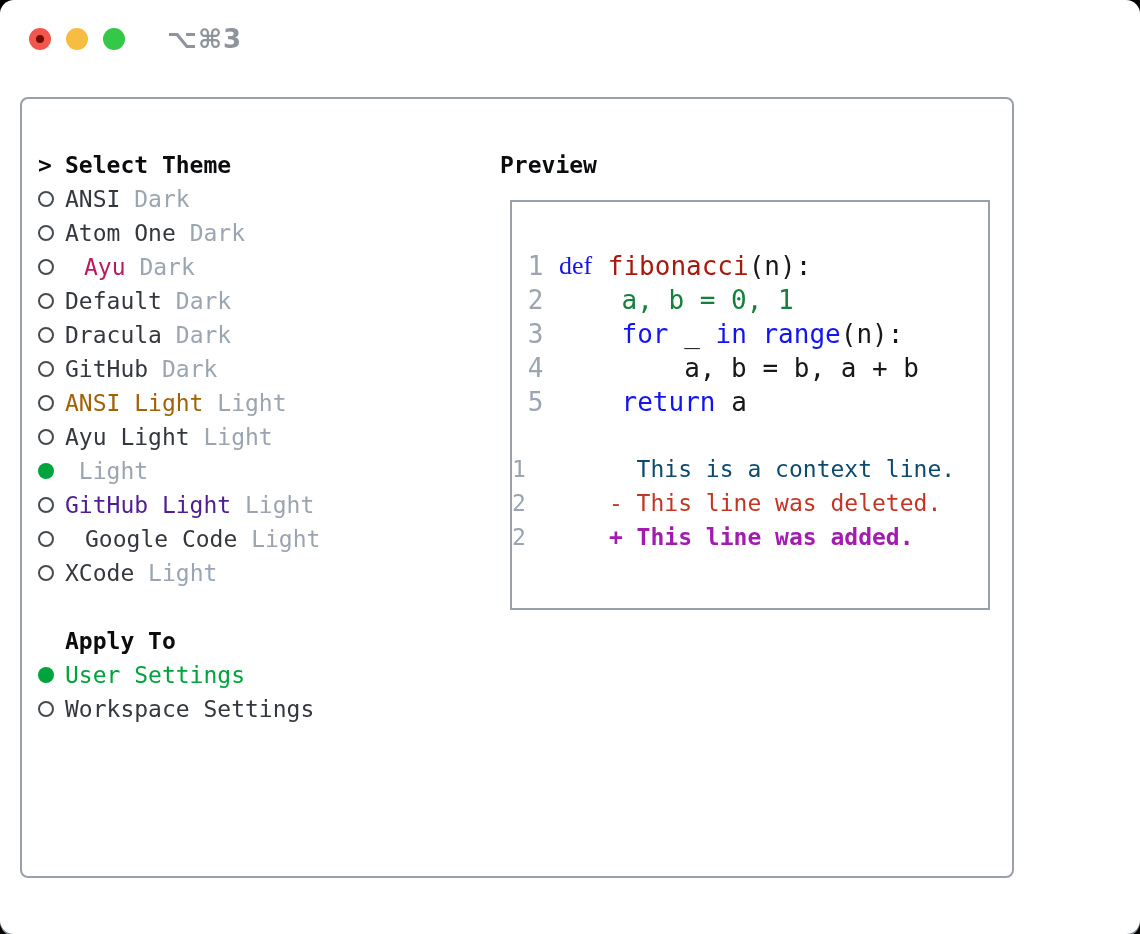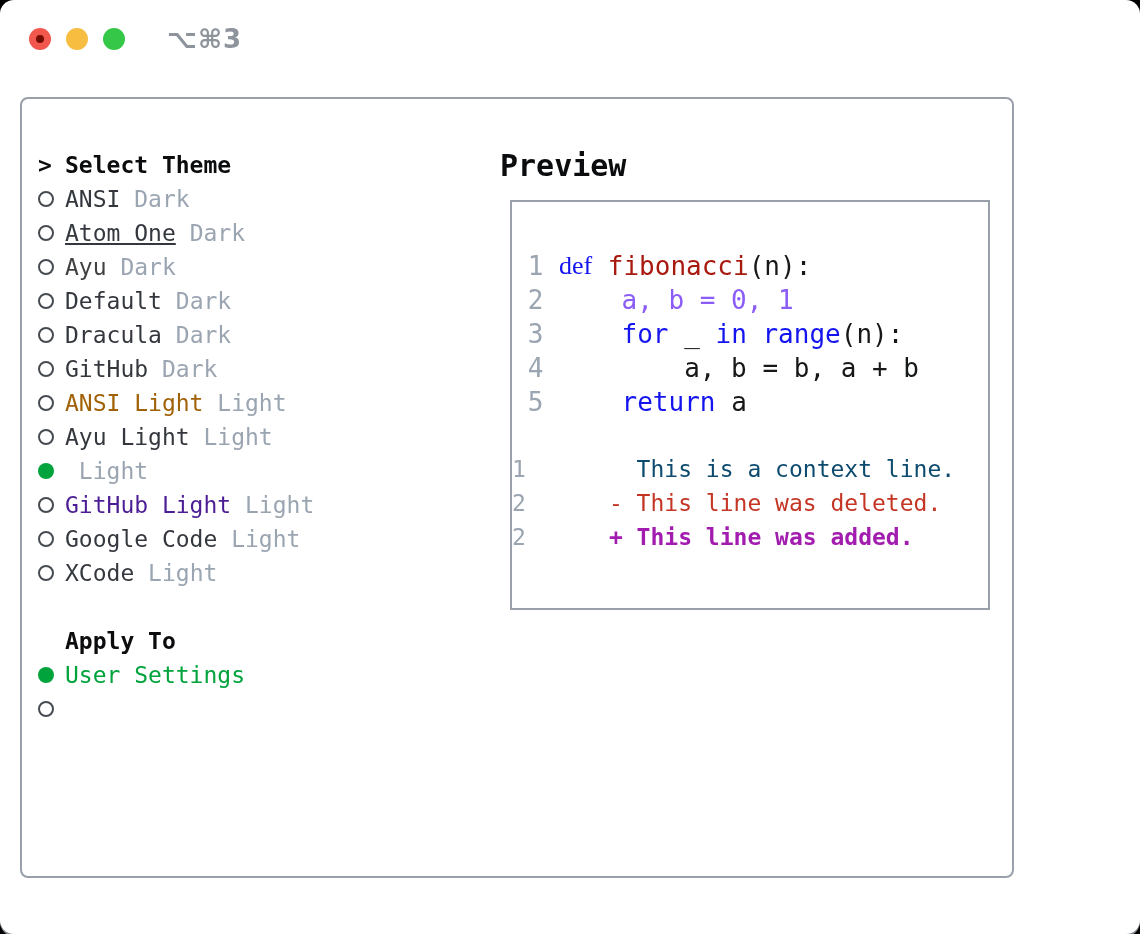--- a/index.html
+++ b/index.html
@@ -19,21 +19,21 @@
   .list{position:absolute;left:38px;top:148px;font-size:23px;color:#34383e;}
   .row{height:34px;display:flex;align-items:center;white-space:pre;}
   .bullet{display:inline-flex;width:27px;align-items:center;flex:0 0 27px;}
   .ring{width:12px;height:12px;border:2px solid #464b52;border-radius:50%;box-sizing:content-box;}
   .dot{width:16px;height:16px;border-radius:50%;}
   .chev{font-weight:bold;color:#0b0c0e;}
   .hdr{font-weight:bold;color:#0b0c0e;}
   .sec{margin-left:13.85px;}
   .hint{white-space:pre;}
   
-  .preview-title{position:absolute;left:500px;top:148px;height:34px;display:flex;align-items:center;font-size:30px;font-weight:bold;color:#0b0c0e;}
+  .preview-title{position:absolute;left:500px;top:148px;height:34px;display:flex;align-items:center;font-size:23px;font-weight:bold;color:#0b0c0e;}
   .preview-box{position:absolute;left:510px;top:200px;width:480px;height:410px;border:2px solid #99a0aa;box-sizing:border-box;background:#fff;overflow:hidden;}
   .codeblock{margin-top:47px;font-size:26px;}
   .diffblock{margin-top:33px;font-size:23px;}
   .cline{height:34px;display:flex;align-items:center;white-space:pre;}
   .codeblock .ln{display:inline-block;width:2ch;text-align:right;margin-right:1ch;}
   .diffblock .ln{display:inline-block;width:1ch;text-align:left;margin-right:1ch;}
 </style>
 </head>
 <body>
 
@@ -47,50 +47,50 @@
 
   <div class="panel"></div>
 
   <div class="list" id="left-list">
     <div class="row">
       <span class="bullet"><span class="chev">&gt;</span></span>
       <span class="hdr">Select Theme</span>
     </div>
     <div id="theme-rows">
         <div class="row"><span class="bullet"><span class="ring"></span></span><span style="color: rgb(52, 56, 62);">ANSI</span><span class="sec" style="color: rgb(154, 165, 177);">Dark</span></div>
-        <div class="row"><span class="bullet"><span class="ring"></span></span><span style="color: rgb(52, 56, 62); text-decoration: underline;">Atom One</span><span class="sec" style="color: rgb(154, 165, 177);">Dark</span></div>
-        <div class="row"><span class="bullet"><span class="ring"></span></span><span style="color: #404040;">Ayu</span><span class="sec" style="color: rgb(154, 165, 177);">Dark</span></div>
+        <div class="row"><span class="bullet"><span class="ring"></span></span><span style="color: rgb(52, 56, 62);">Atom One</span><span class="sec" style="color: rgb(154, 165, 177);">Dark</span></div>
+        <div class="row"><span class="bullet"><span class="ring"></span></span><span style="color: #be185d; margin-left: 19px;">Ayu</span><span class="sec" style="color: rgb(154, 165, 177);">Dark</span></div>
         <div class="row"><span class="bullet"><span class="ring"></span></span><span style="color: rgb(52, 56, 62);">Default</span><span class="sec" style="color: rgb(154, 165, 177);">Dark</span></div>
         <div class="row"><span class="bullet"><span class="ring"></span></span><span style="color: rgb(52, 56, 62);">Dracula</span><span class="sec" style="color: rgb(154, 165, 177);">Dark</span></div>
         <div class="row"><span class="bullet"><span class="ring"></span></span><span style="color: rgb(52, 56, 62);">GitHub</span><span class="sec" style="color: rgb(154, 165, 177);">Dark</span></div>
         <div class="row"><span class="bullet"><span class="ring"></span></span><span style="color: #a16207;">ANSI Light</span><span class="sec" style="color: rgb(154, 165, 177);">Light</span></div>
         <div class="row"><span class="bullet"><span class="ring"></span></span><span style="color: rgb(52, 56, 62);">Ayu Light</span><span class="sec" style="color: rgb(154, 165, 177);">Light</span></div>
         <div class="row"><span class="bullet"><span class="dot" style="background: rgb(0, 163, 60);"></span></span><span class="sec" style="color: rgb(154, 165, 177);">Light</span></div>
         <div class="row"><span class="bullet"><span class="ring"></span></span><span style="color: #4c1d95;">GitHub Light</span><span class="sec" style="color: rgb(154, 165, 177);">Light</span></div>
-        <div class="row"><span class="bullet"><span class="ring"></span></span><span style="color: rgb(52, 56, 62);">Google Code</span><span class="sec" style="color: rgb(154, 165, 177);">Light</span></div>
+        <div class="row"><span class="bullet"><span class="ring"></span></span><span style="color: rgb(52, 56, 62); margin-left: 20px;">Google Code</span><span class="sec" style="color: rgb(154, 165, 177);">Light</span></div>
         <div class="row"><span class="bullet"><span class="ring"></span></span><span style="color: rgb(52, 56, 62);">XCode</span><span class="sec" style="color: rgb(154, 165, 177);">Light</span></div>
       </div>
     <div class="row"></div>
     <div class="row">
       <span class="bullet"></span>
       <span class="hdr">Apply To</span>
     </div>
     <div id="apply-rows">
         <div class="row"><span class="bullet"><span class="dot" style="background: rgb(0, 163, 60);"></span></span><span style="color: rgb(0, 163, 60);">User Settings</span></div>
-        <div class="row"><span class="bullet"><span class="ring"></span></span></div>
+        <div class="row"><span class="bullet"><span class="ring"></span></span><span style="color: rgb(52, 56, 62);">Workspace Settings</span></div>
       </div>
     <div class="row"></div>
   </div>
 
   <div class="preview-title">Preview</div>
 
   <div class="preview-box">
     <div class="codeblock" id="code-block">
         <div class="cline"><span class="ln" style="color: rgb(154, 165, 177);">1</span><span style="color: rgb(20, 20, 238); font-family: Liberation Serif, serif;">def</span><span style="color: rgb(23, 24, 26);"> </span><span style="color: rgb(168, 26, 16);">fibonacci</span><span style="color: rgb(23, 24, 26);">(n):</span></div>
-        <div class="cline"><span class="ln" style="color: rgb(154, 165, 177);">2</span><span style="color: #8b5cf6;">    a, b = 0, 1</span></div>
+        <div class="cline"><span class="ln" style="color: rgb(154, 165, 177);">2</span><span style="color: #15803d;">    a, b = 0, 1</span></div>
         <div class="cline"><span class="ln" style="color: rgb(154, 165, 177);">3</span><span style="color: rgb(23, 24, 26);">    </span><span style="color: rgb(20, 20, 238);">for</span><span style="color: rgb(23, 24, 26);"> _ </span><span style="color: rgb(20, 20, 238);">in</span><span style="color: rgb(23, 24, 26);"> </span><span style="color: rgb(20, 20, 238);">range</span><span style="color: rgb(23, 24, 26);">(n):</span></div>
         <div class="cline"><span class="ln" style="color: rgb(154, 165, 177);">4</span><span style="color: rgb(23, 24, 26);">        a, b = b, a + b</span></div>
         <div class="cline"><span class="ln" style="color: rgb(154, 165, 177);">5</span><span style="color: rgb(23, 24, 26);">    </span><span style="color: rgb(20, 20, 238);">return</span><span style="color: rgb(23, 24, 26);"> a</span></div>
       </div>
     <div class="diffblock" id="diff-block">
         <div class="cline"><span class="ln" style="color: rgb(154, 165, 177);">1</span><span style="color: #0c4a6e;">       This is a context line.</span></div>
         <div class="cline"><span class="ln" style="color: rgb(154, 165, 177);">2</span><span style="color: rgb(196, 53, 36);">     - This line was deleted.</span></div>
         <div class="cline"><span class="ln" style="color: rgb(154, 165, 177);">2</span><span style="color: #a21caf; font-weight: bold;">     + This line was added.</span></div>
       </div>
   </div>

